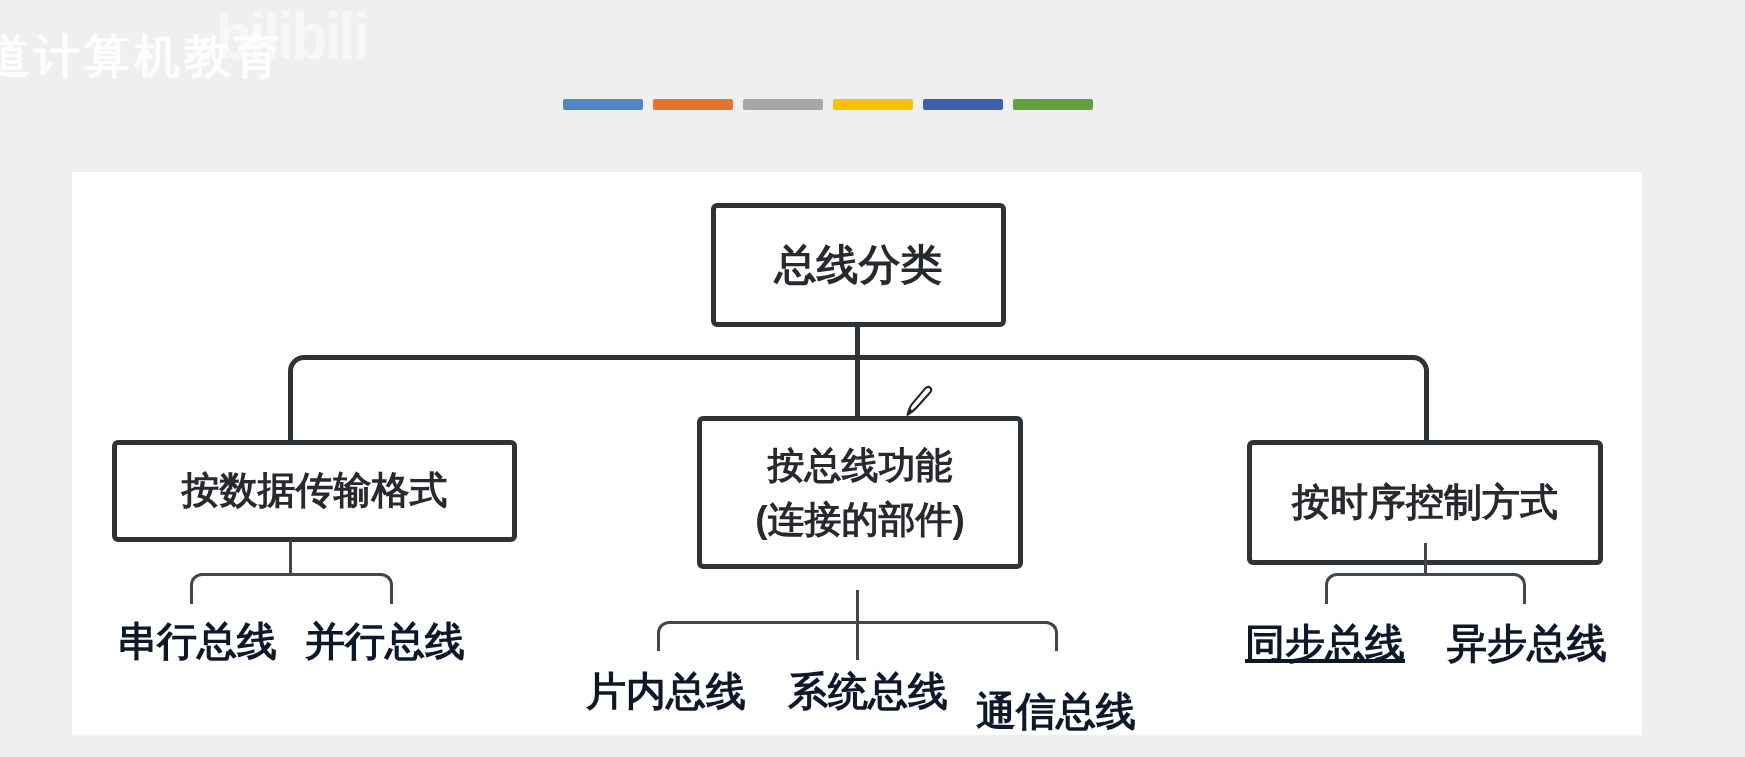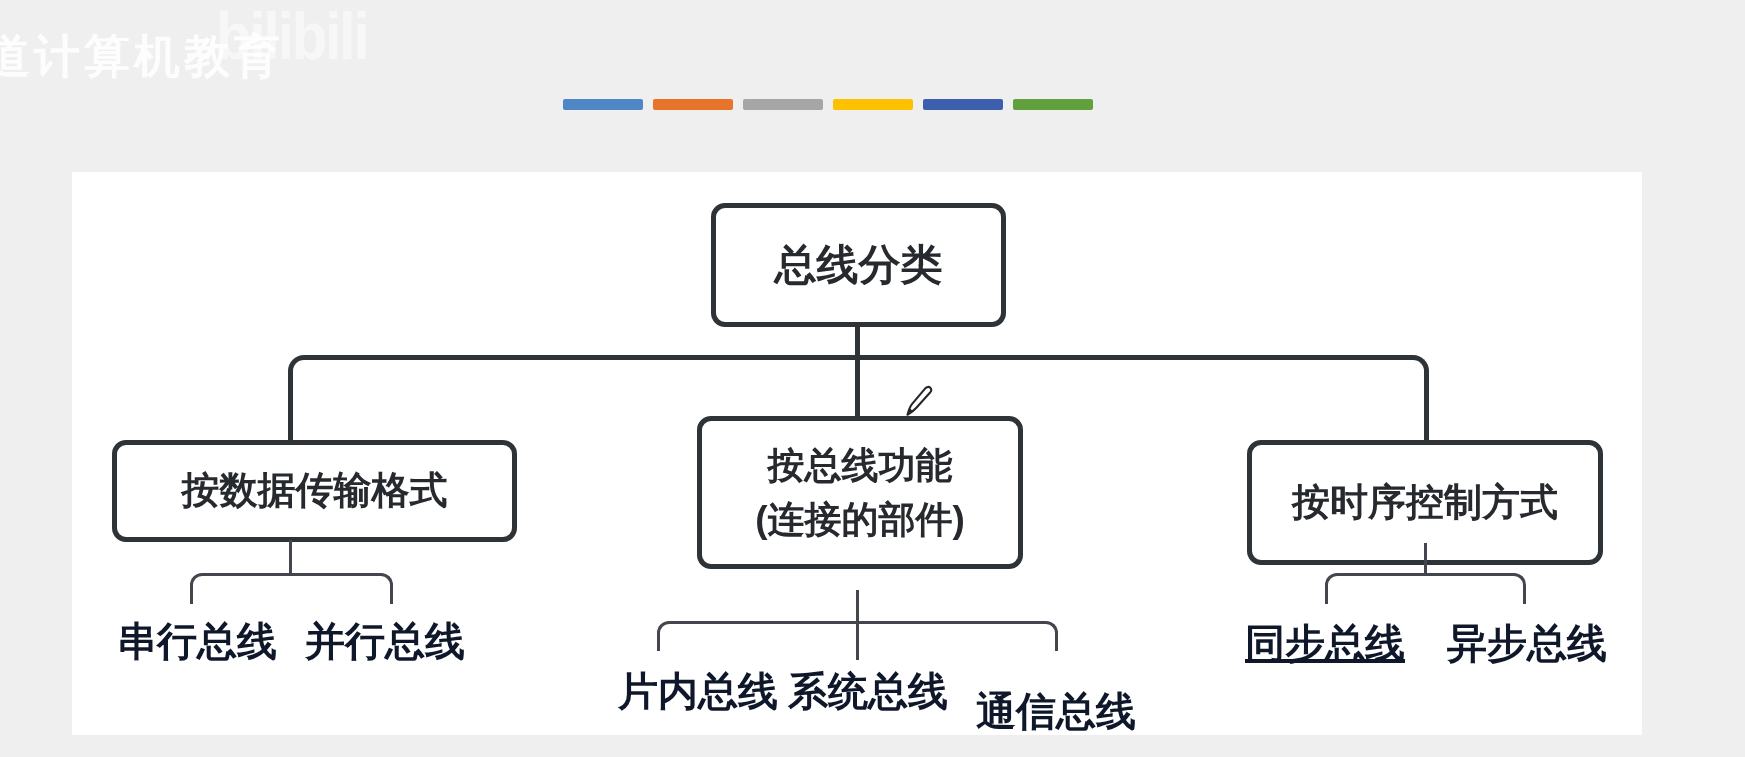--- a/index.html
+++ b/index.html
@@ -52,21 +52,21 @@
     position:absolute;left:72px;top:172px;
     width:1570px;height:563px;
     background:#ffffff;
   }
   
   .node-box{
     position:absolute;
     box-sizing:border-box;
     background:#ffffff;
     border:5px solid #2e3338;
-    border-radius:14px;
+    border-radius:6px;
     display:flex;align-items:center;justify-content:center;
     text-align:center;
     font-weight:700;color:#26292e;
     white-space:pre-line;
     line-height:1.45;
   }
   #box-root  {left:711px;top:203px;width:295px;height:124px;font-size:42px;}
   #box-left  {left:112px;top:440px;width:405px;height:102px;font-size:38px;}
   #box-mid   {left:697px;top:416px;width:326px;height:153px;font-size:37px;}
   #box-right {left:1247px;top:440px;width:356px;height:125px;font-size:38px;}
@@ -139,21 +139,21 @@
   <div class="bracket-thin" style="left:190px;top:573px;width:203px;height:31px;"></div>
 
   <div class="stem-thin" style="left:856px;top:590px;height:70px;"></div>
   <div class="bracket-thin" style="left:657px;top:621px;width:401px;height:30px;"></div>
 
   <div class="stem-thin" style="left:1424px;top:543px;height:32px;"></div>
   <div class="bracket-thin" style="left:1325px;top:573px;width:201px;height:31px;"></div>
 
   <div class="leaf" style="left:197px;top:614px;">串行总线</div>
   <div class="leaf" style="left:385px;top:614px;">并行总线</div>
-  <div class="leaf" style="left:698px;top:664px;">片内总线</div>
+  <div class="leaf" style="left:666px;top:664px;">片内总线</div>
   <div class="leaf" style="left:868px;top:664px;">系统总线</div>
   <div class="leaf" style="left:1056px;top:664px;margin-top:20px;">通信总线</div>
   <div class="leaf" style="left:1325px;top:616px;text-decoration:underline;">同步总线</div>
   <div class="leaf" style="left:1527px;top:616px;">异步总线</div>
 
   <svg class="pencil" viewBox="0 0 24 26">
     <path d="M3.2 23.5 C4.2 19.8 5.2 17.2 6.6 15.4 L16.8 3.4 C17.9 2.1 19.6 1.8 20.6 2.8 C21.6 3.8 21.4 5.5 20.3 6.7 L10 18.2 C8.4 20 5.8 22 3.2 23.5 Z" fill="#ffffff" stroke="#24272b" stroke-width="1.6" stroke-linejoin="round"></path>
     <path d="M3.2 23.5 C3.8 21.4 4.3 19.9 5 18.6 L7.6 21 C6.2 21.9 4.8 22.7 3.2 23.5 Z" fill="#24272b"></path>
   </svg>
 

